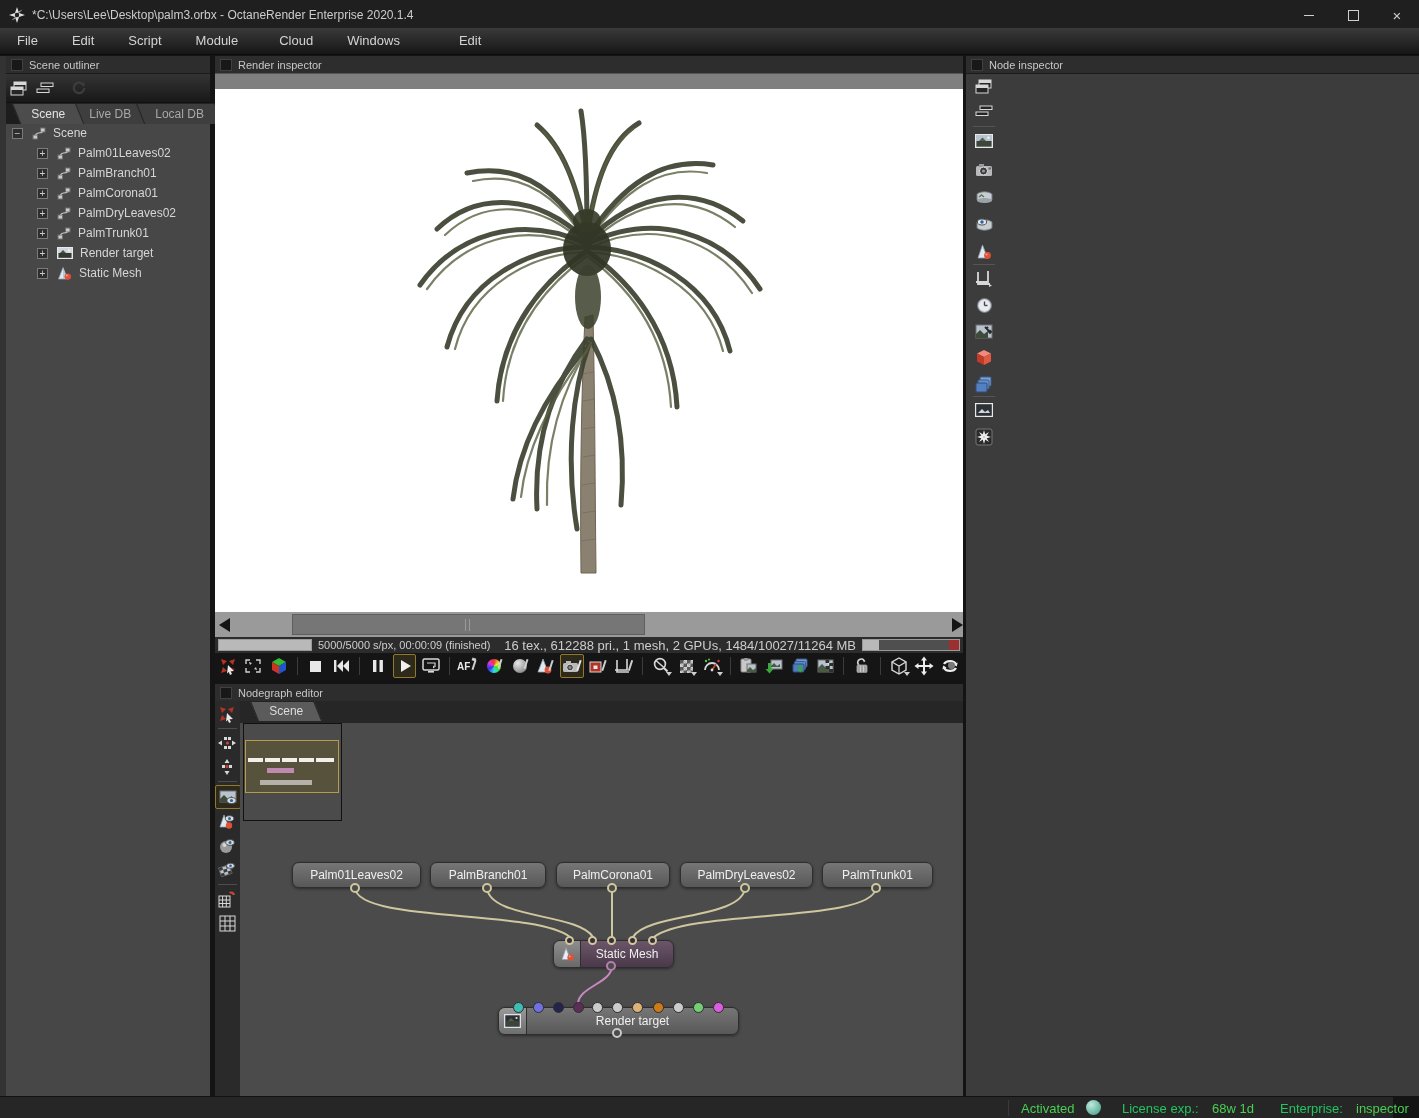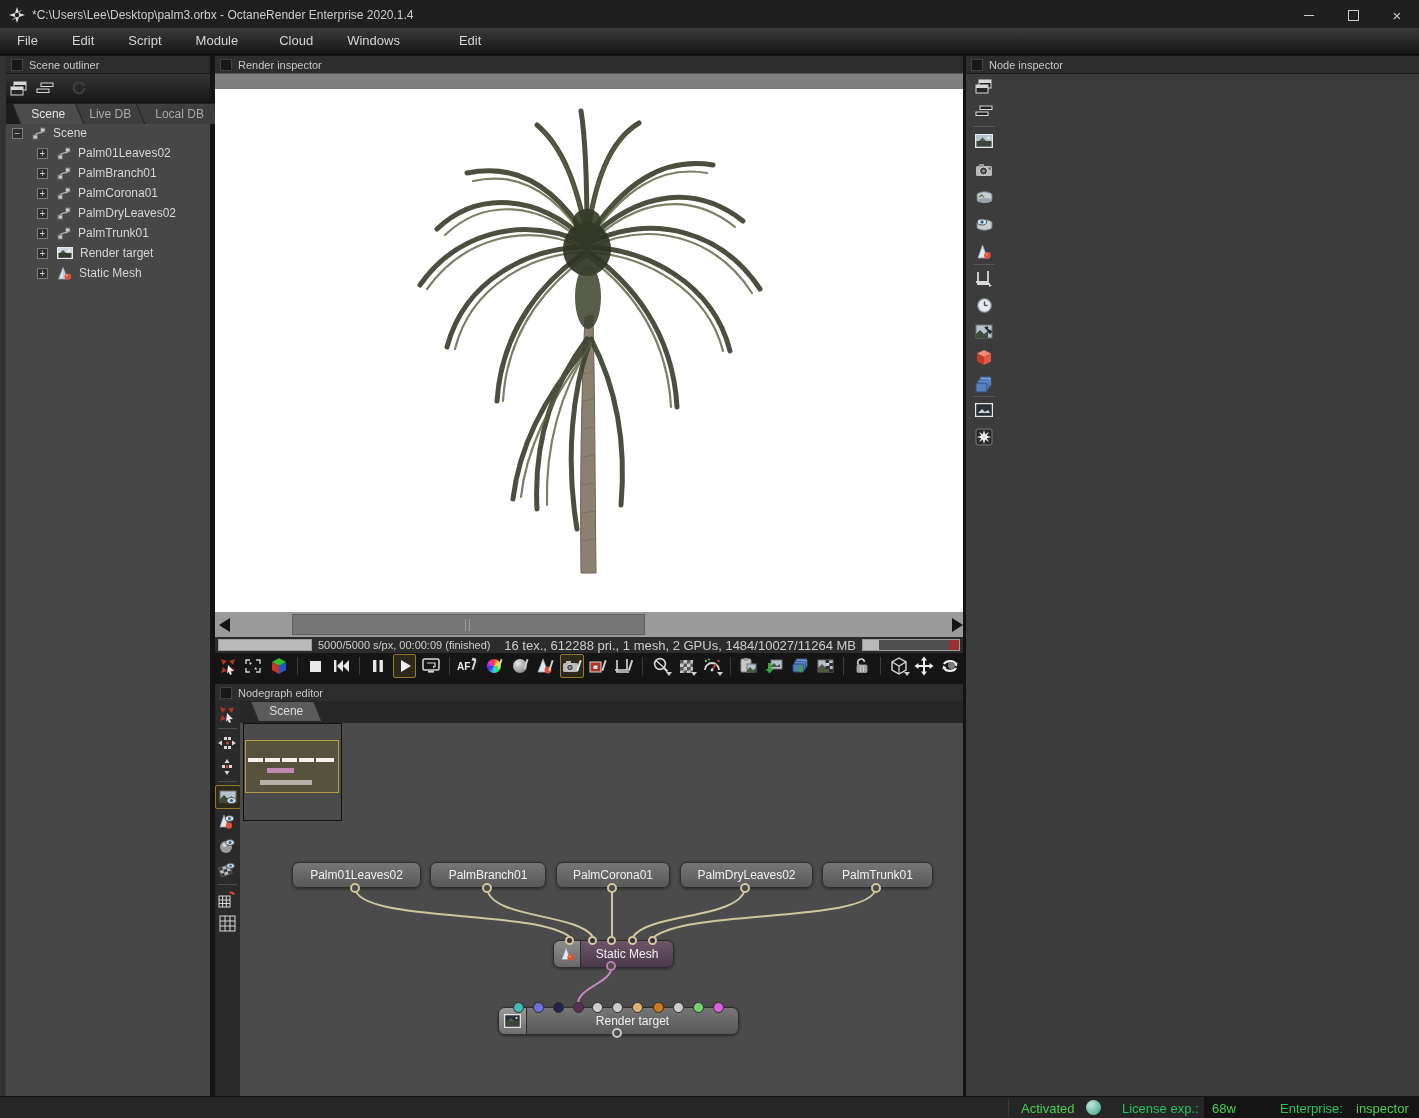--- a/index.html
+++ b/index.html
@@ -43,21 +43,21 @@
   
   .ng-icon{width:24px;height:22px;display:flex;align-items:center;justify-content:center;margin:2px 0;}
   .node{position:absolute;height:24px;border:1px solid #2e2e2e;border-radius:7px;
         background:linear-gradient(#767676,#585858);display:flex;align-items:center;justify-content:center;
         color:#f0f0f0;font-size:12px;box-shadow:0 1px 3px rgba(0,0,0,.45);}
   .port{position:absolute;border-radius:50%;box-sizing:border-box;}
   
   .insp-icon{position:absolute;left:974px;width:20px;height:20px;display:flex;align-items:center;justify-content:center;}
   .vsep{position:absolute;left:973px;width:22px;height:1px;background:#555;}
   
-  #bottombar{left:0;top:1096px;width:1204px;height:22px;background:#262626;border-top:1px solid #111;}
+  #bottombar{left:0;top:1096px;width:1393px;height:22px;background:#262626;border-top:1px solid #111;}
   .green{color:#49cf52;}
   .graylab{color:#22c55e;}
 </style>
 </head>
 <body>
 
 <div id="app">
 
   <div class="abs" id="titlebar">
     <svg class="abs" style="left:8px;top:6px" width="18" height="18" viewBox="0 0 18 18">

